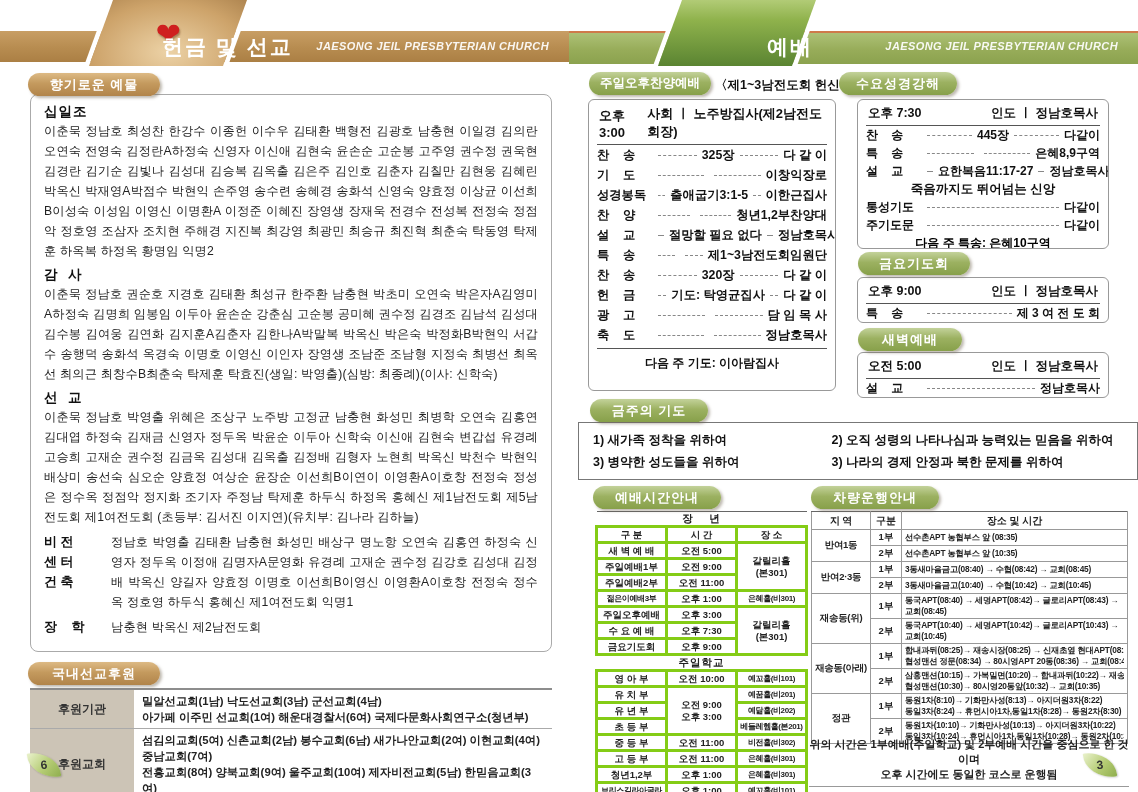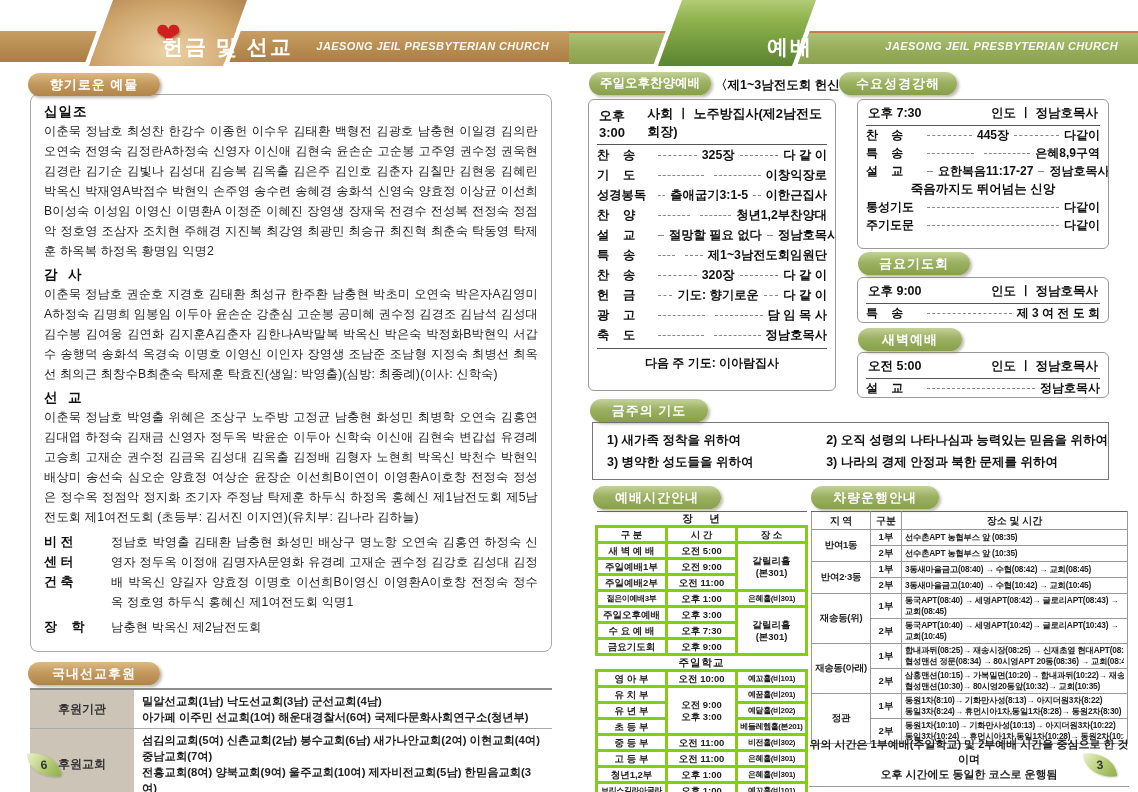--- a/index.html
+++ b/index.html
@@ -59,21 +59,21 @@
   .wl-fill{flex:1;border-bottom:1.5px dashed #888;height:1px;margin:0 5px;min-width:6px;}
   .wl-center{white-space:pre;}
   .wl-center:empty{display:none;}
   .wl-right{white-space:pre;}
   .wnotes{border-top:1.6px solid #555;margin-top:3px;padding-top:5px;text-align:center;font-weight:bold;
           font-size:12px;color:#111;line-height:19px;}
   .sermon-title{text-align:center;font-weight:bold;font-size:12.5px;line-height:18px;color:#111;}
   .wnote-line{text-align:center;font-weight:bold;font-size:12px;line-height:19px;border-bottom:1.4px solid #666;}
 
   
-  .prayer-box{position:absolute;left:23px;top:422px;width:517px;height:58px;border:1.2px solid #777;
+  .prayer-box{position:absolute;left:9px;top:422px;width:560px;height:58px;border:1.2px solid #777;
               box-sizing:border-box;padding:7px 14px;display:grid;grid-template-columns:45% 55%;
               align-content:space-between;}
   .prayer-item{font-size:12.5px;font-weight:bold;color:#111;line-height:20px;white-space:nowrap;}
 
   
   .svc-table{position:absolute;left:26px;top:511px;width:213px;border-collapse:collapse;
              font-size:9.5px;font-weight:bold;color:#222;table-layout:fixed;}
   .svc-table td{border:3px solid #84cc16;text-align:center;padding:1px 1px;height:11px;line-height:11px;overflow:hidden;}
   .svc-table .grp{border-left:none;border-right:none;border-top:1.6px solid #666;font-size:10.5px;letter-spacing:1px;}
   .svc-table .hd{background:#fff;}
@@ -222,21 +222,21 @@
       <div class="wline">
           <span class="wl-label">찬    송</span>
           <span class="wl-fill"></span>
           <span class="wl-center">320장</span>
           <span class="wl-fill"></span>
           <span class="wl-right">다 같 이</span>
         </div>
       <div class="wline">
           <span class="wl-label">헌    금</span>
           <span class="wl-fill"></span>
-          <span class="wl-center">기도: 향기로운</span>
+          <span class="wl-center">기도: 탁영균집사</span>
           <span class="wl-fill"></span>
           <span class="wl-right">다 같 이</span>
         </div>
       <div class="wline">
           <span class="wl-label">광    고</span>
           <span class="wl-fill"></span>
           <span class="wl-fill"></span>
           <span class="wl-right">담 임 목 사</span>
         </div>
       <div class="wline">
@@ -280,20 +280,21 @@
       <div class="wline wline-sm">
           <span class="wl-label">통성기도</span>
           <span class="wl-fill"></span>
           <span class="wl-right">다같이</span>
         </div>
       <div class="wline wline-sm">
           <span class="wl-label">주기도문</span>
           <span class="wl-fill"></span>
           <span class="wl-right">다같이</span>
         </div>
+      <div class="wnote-line">다음 주 특송: 은혜10구역</div>
     </div>
 
     <div class="pill pill-green" style="left:289px;top:252px;width:112px;">금요기도회</div>
     <div class="wbox" style="left:288px;top:277px;width:252px;height:46px;">
       <div class="wbox-header" style="font-size:12.5px;">
         <span>오후 9:00</span>
         <span>인도 ㅣ 정남호목사</span>
       </div>
       <div class="wline wline-sm">
           <span class="wl-label">특    송</span>

